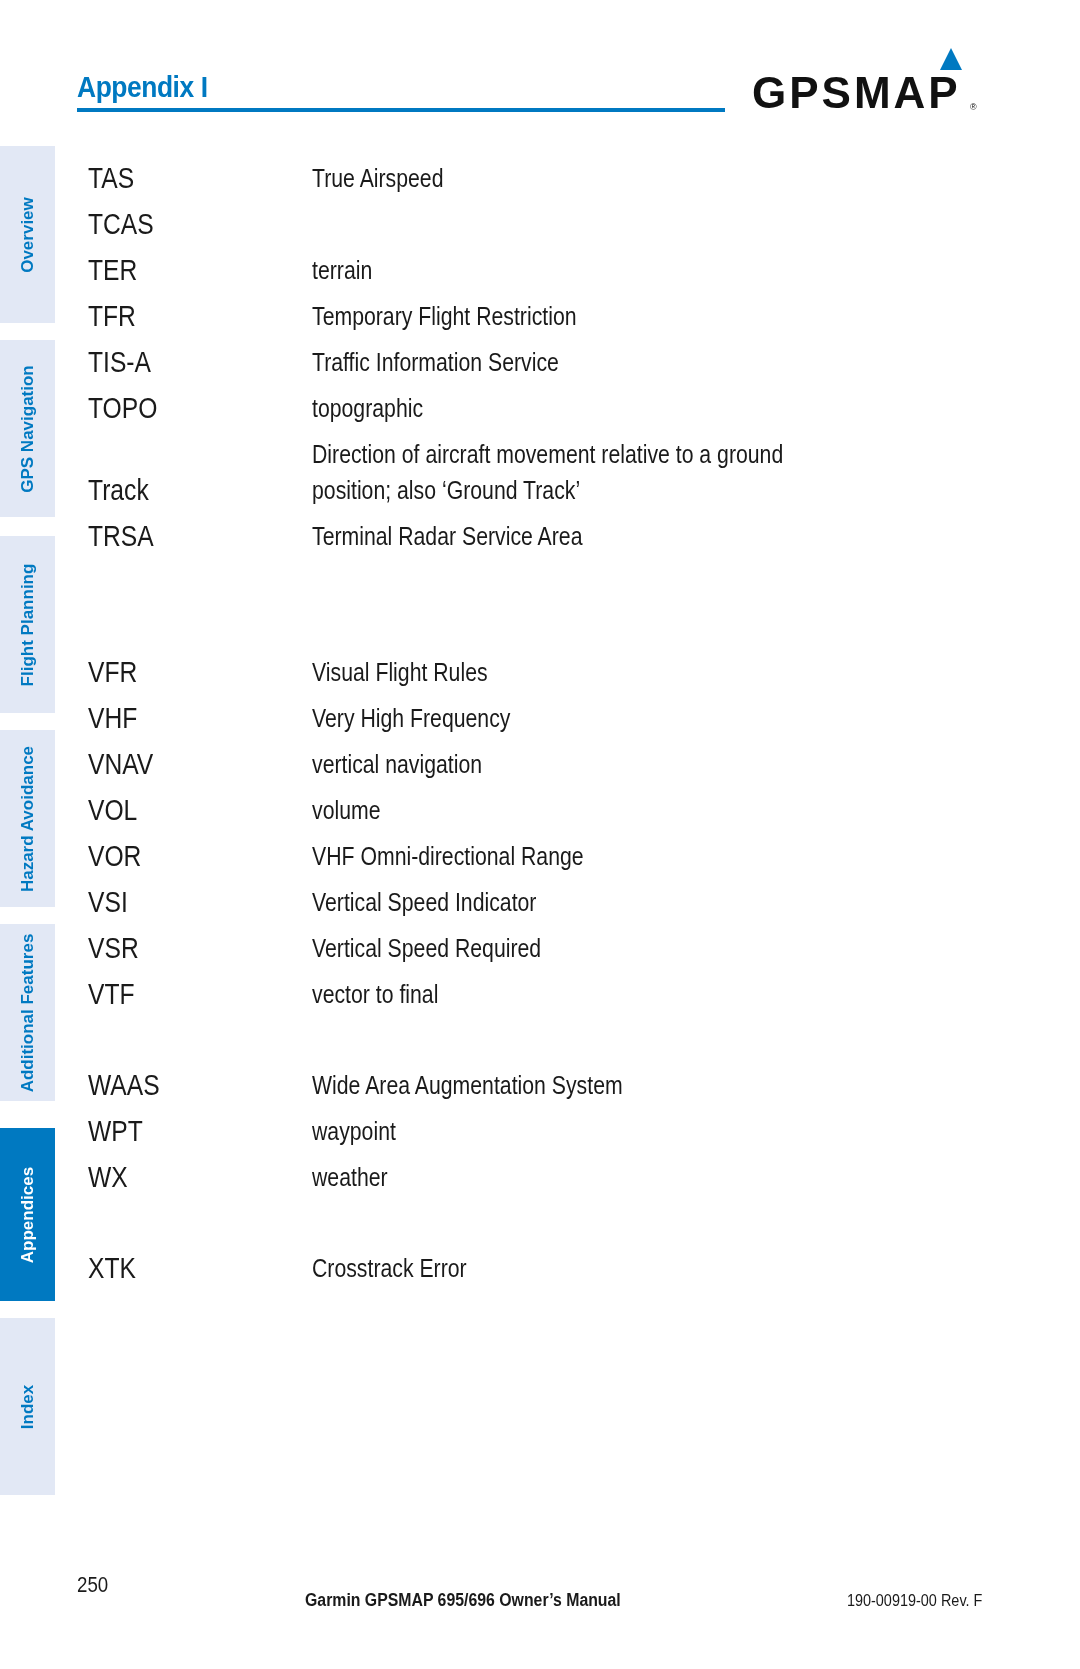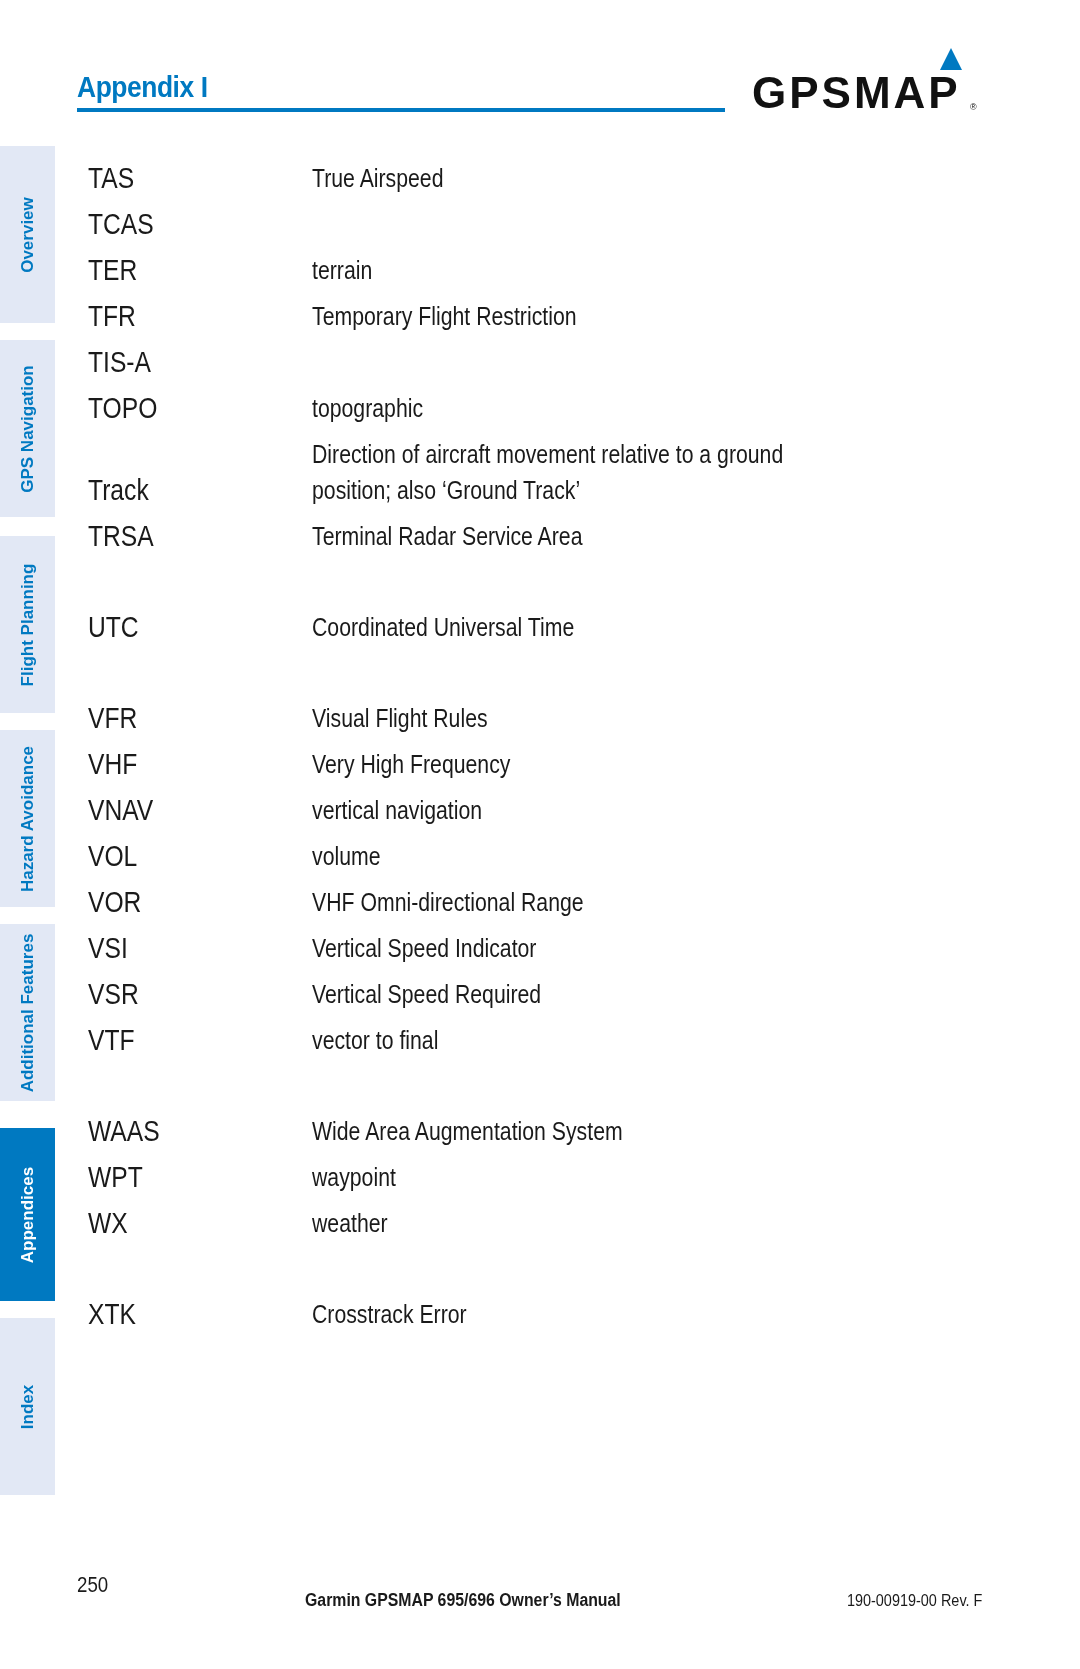--- a/index.html
+++ b/index.html
@@ -126,38 +126,35 @@
     <div class="entry">
       <div class="term">TER</div>
       <div class="def"><span>terrain</span></div>
     </div>
     <div class="entry">
       <div class="term">TFR</div>
       <div class="def"><span>Temporary Flight Restriction</span></div>
     </div>
     <div class="entry">
       <div class="term">TIS-A</div>
+      <div class="def"><span>Traffic Information Service</span></div>
     </div>
     <div class="entry">
       <div class="term">TOPO</div>
       <div class="def"><span>topographic</span></div>
     </div>
     <div class="entry">
       <div class="term">Track</div>
       <div class="def"><span>Direction of aircraft movement relative to a ground</span><br><span>position; also ‘Ground Track’</span></div>
     </div>
     <div class="entry">
       <div class="term">TRSA</div>
       <div class="def"><span>Terminal Radar Service Area</span></div>
     </div>
     <div class="gap"></div>
-    <div class="entry">
-      <div class="term">UTC</div>
-      <div class="def"><span>Coordinated Universal Time</span></div>
-    </div>
     <div class="gap"></div>
     <div class="entry">
       <div class="term">VFR</div>
       <div class="def"><span>Visual Flight Rules</span></div>
     </div>
     <div class="entry">
       <div class="term">VHF</div>
       <div class="def"><span>Very High Frequency</span></div>
     </div>
     <div class="entry">

